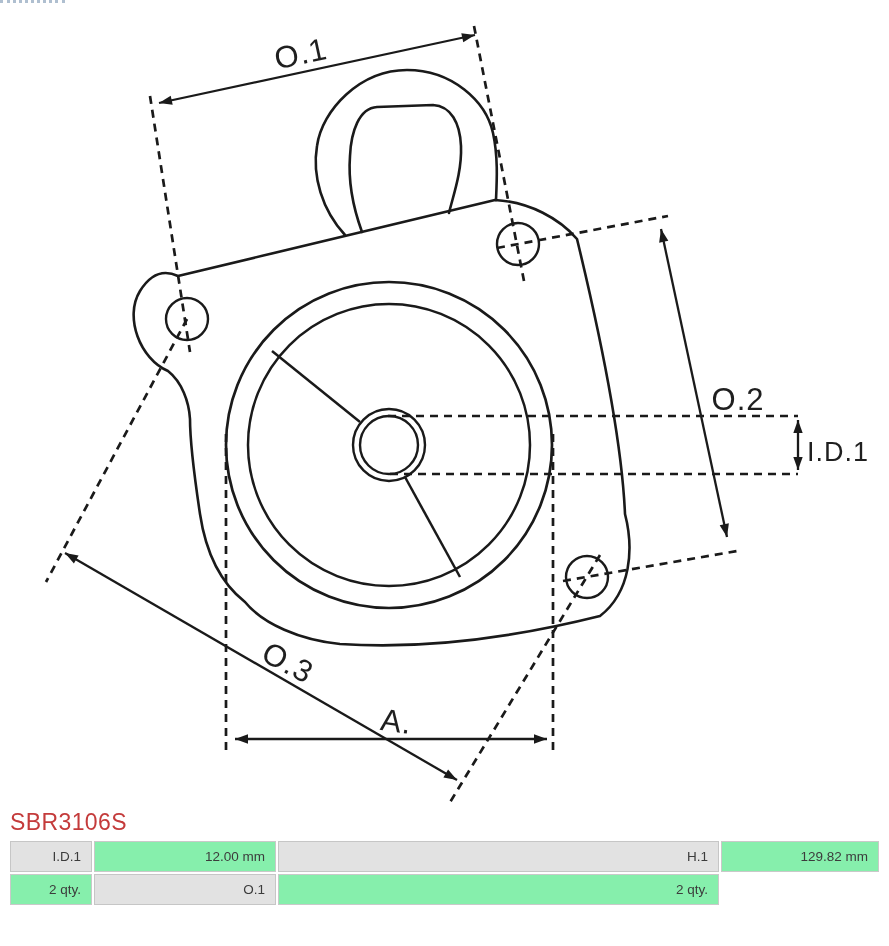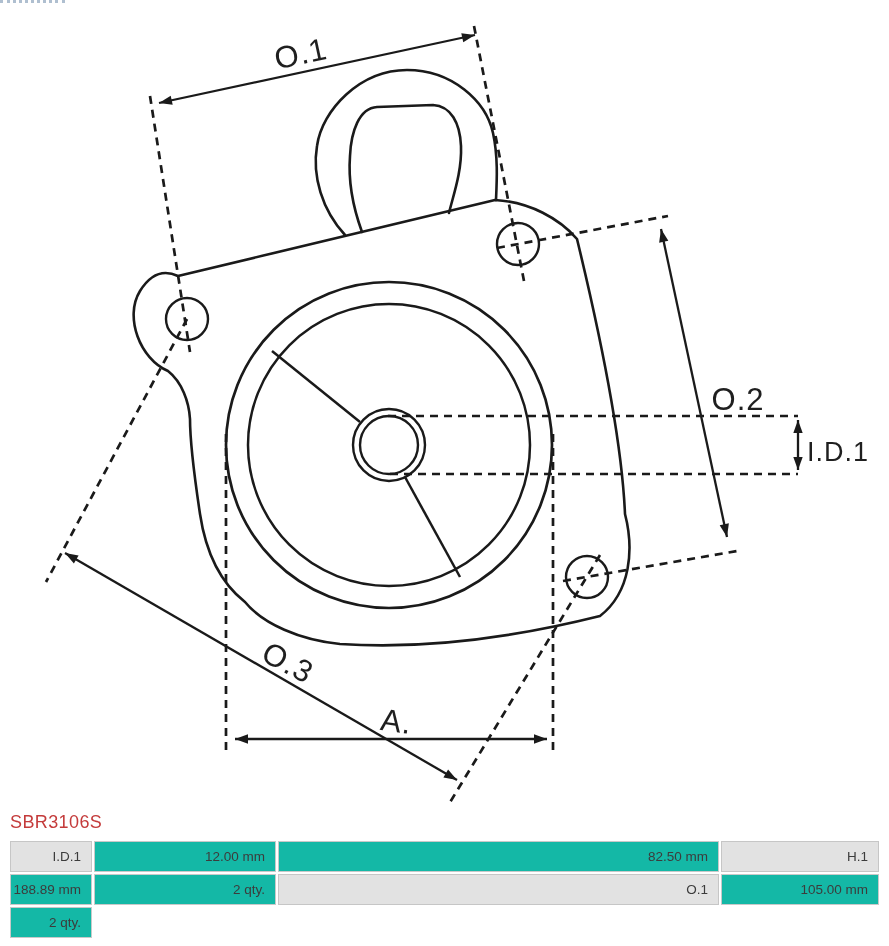--- a/index.html
+++ b/index.html
@@ -8,29 +8,29 @@
 
   .artifact{position:absolute;left:0;top:0;width:65px;height:4px;
             border-top:3px dotted rgba(148,170,192,.75);}
 
   .drawing{position:absolute;left:0;top:4px;width:889px;height:806px;}
 
   .dim-label{font-family:"Liberation Sans", sans-serif;fill:#1f1f1f;
              font-size:31px;letter-spacing:1px;}
   .dim-label.small{font-size:27px;}
 
-  .part-title{position:absolute;left:10px;top:811px;font-size:18px;line-height:22px;
+  .part-title{position:absolute;left:10px;top:811px;font-size:23px;line-height:22px;
               letter-spacing:.4px;color:#c43b3b;font-weight:400;}
 
   .spec-table{position:absolute;left:10px;top:841px;width:869px;
               display:grid;grid-template-columns:82px 182px 441px 1fr;
               grid-auto-rows:31px;gap:2px;font-size:13.5px;color:#3c3c3c;}
   .spec-table .cell{box-sizing:border-box;border:1px solid #c9c9c9;
               display:flex;align-items:center;justify-content:flex-end;
-              padding:0 10px;background:#14b8a6;white-space:nowrap;}
+              padding:0 10px;background:#86efac;white-space:nowrap;}
   .spec-table .cell.gray{background:#e2e2e2;border-color:#c6c6c6;}
 </style>
 </head>
 <body>
 
 <div class="stage">
 
   <div class="artifact"></div>
 
   <svg class="drawing" viewBox="0 0 889 806" xmlns="http://www.w3.org/2000/svg">
@@ -107,24 +107,22 @@
     <text class="dim-label" x="283" y="668" text-anchor="middle" transform="rotate(28 283 668)">O.3</text>
     <text class="dim-label" x="395" y="728" text-anchor="middle" transform="rotate(8 395 728)">A.</text>
   </svg>
 
   <div class="part-title">SBR3106S</div>
 
   <div class="spec-table">
 
     <div class="cell gray">I.D.1</div>
     <div class="cell">12.00 mm</div>
-    <div class="cell">82.50 mm</div>
 
     <div class="cell gray">H.1</div>
-    <div class="cell">188.89 mm</div>
+    <div class="cell">129.82 mm</div>
     <div class="cell">2 qty.</div>
 
     <div class="cell gray">O.1</div>
-    <div class="cell">105.00 mm</div>
     <div class="cell">2 qty.</div>
   </div>
 
 </div>
 
 </body></html>

